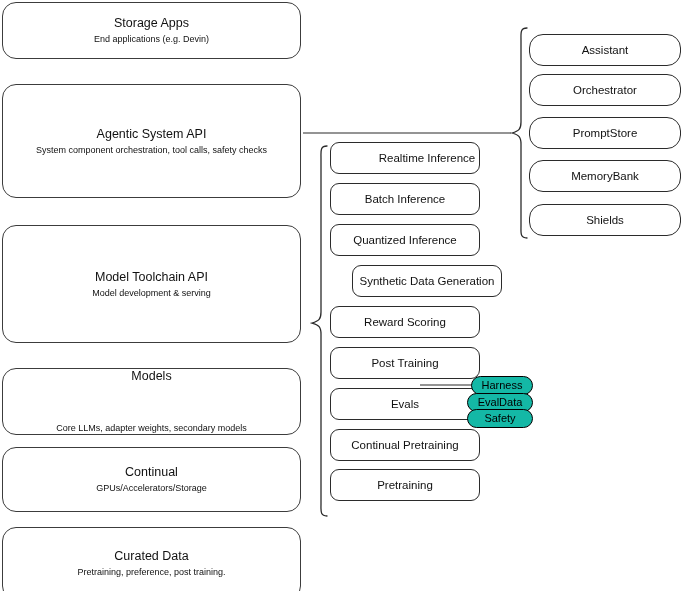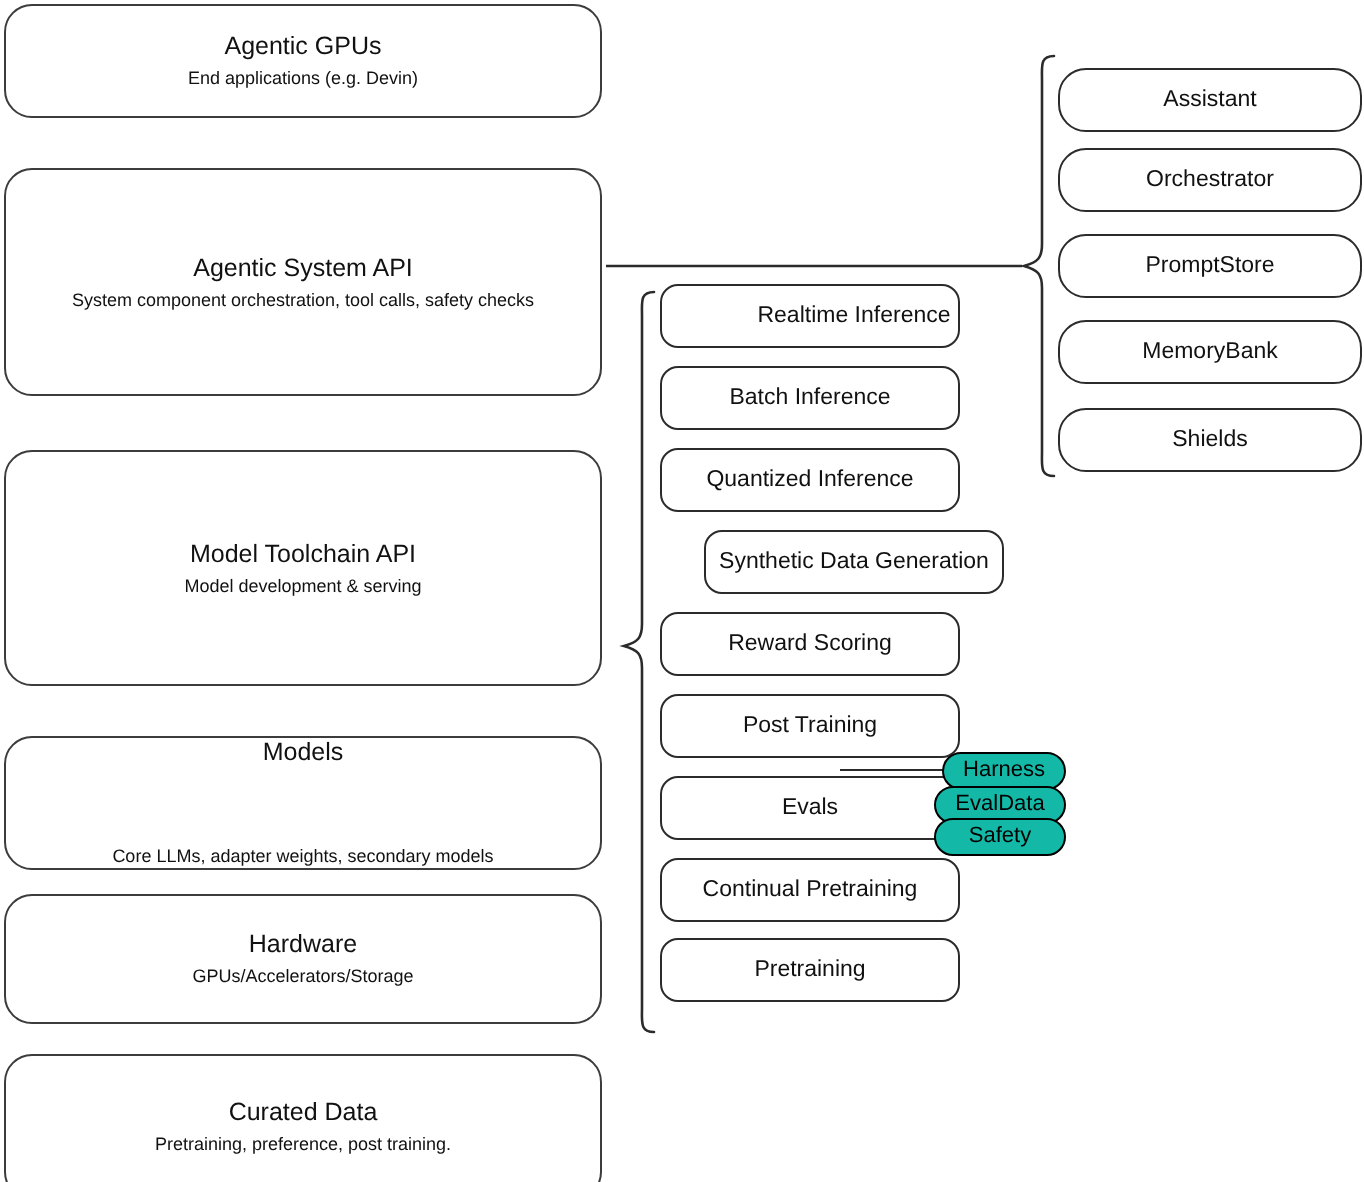--- a/index.html
+++ b/index.html
@@ -131,41 +131,41 @@
              C 321 319, 319 321, 312 323
              C 319 325, 321 327, 321 334
              L 321 504
              C 321 511, 320 516, 327 516" stroke="#2b2b2b" stroke-width="1.3" fill="none" stroke-linecap="round"></path>
 
     <path d="M420 385 L473 385" stroke="#2b2b2b" stroke-width="1.1" fill="none"></path>
     <path d="M420 418 L473 418" stroke="#2b2b2b" stroke-width="1.1" fill="none"></path>
   </svg>
 
   <div class="box stack-box" style="top:2px; height:57px;">
-    <div class="title">Agentic GPUs</div>
+    <div class="title">Storage Apps</div>
     <div class="subtitle">End applications (e.g. Devin)</div>
   </div>
 
   <div class="box stack-box" style="top:84px; height:114px;">
     <div class="title">Agentic System API</div>
     <div class="subtitle">System component orchestration, tool calls, safety checks</div>
   </div>
 
   <div class="box stack-box" style="top:225px; height:118px;">
     <div class="title">Model Toolchain API</div>
     <div class="subtitle">Model development &amp; serving</div>
   </div>
 
   <div class="box stack-box" style="top:368px; height:67px;gap:36px;">
     <div class="title">Models</div>
     <div class="subtitle">Core LLMs, adapter weights, secondary models</div>
   </div>
 
   <div class="box stack-box" style="top:447px; height:65px;">
-    <div class="title">Hardware</div>
+    <div class="title">Continual</div>
     <div class="subtitle">GPUs/Accelerators/Storage</div>
   </div>
 
   <div class="box stack-box" style="top:527px; height:73px;">
     <div class="title">Curated Data</div>
     <div class="subtitle">Pretraining, preference, post training.</div>
   </div>
 
   <div class="box cap-box" style="top:142px;padding-left:44px;">
     <div class="title">Realtime Inference</div>

